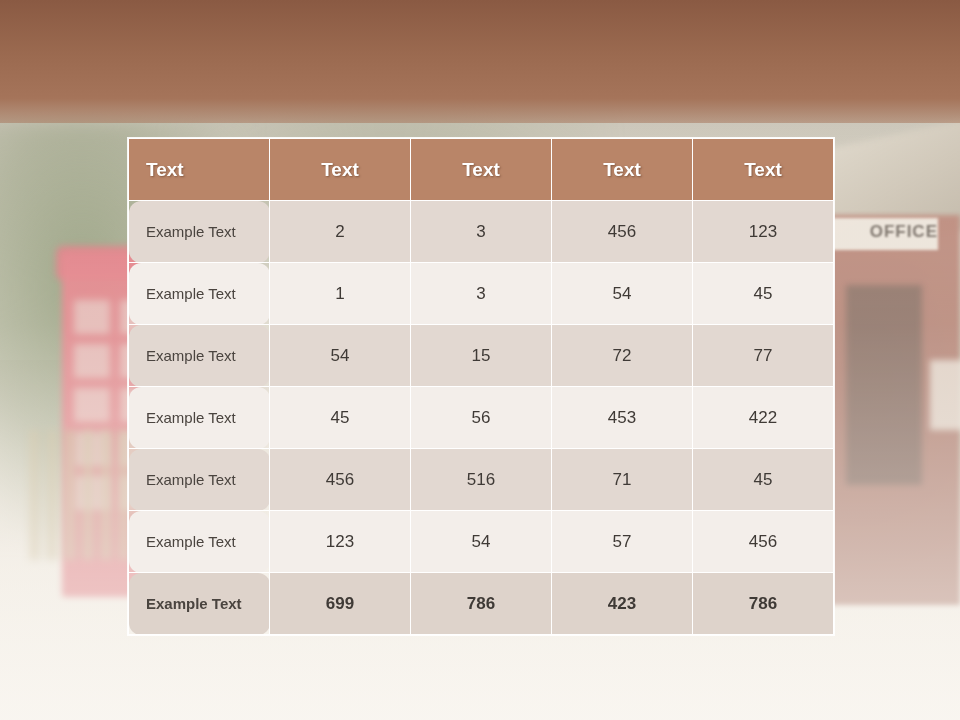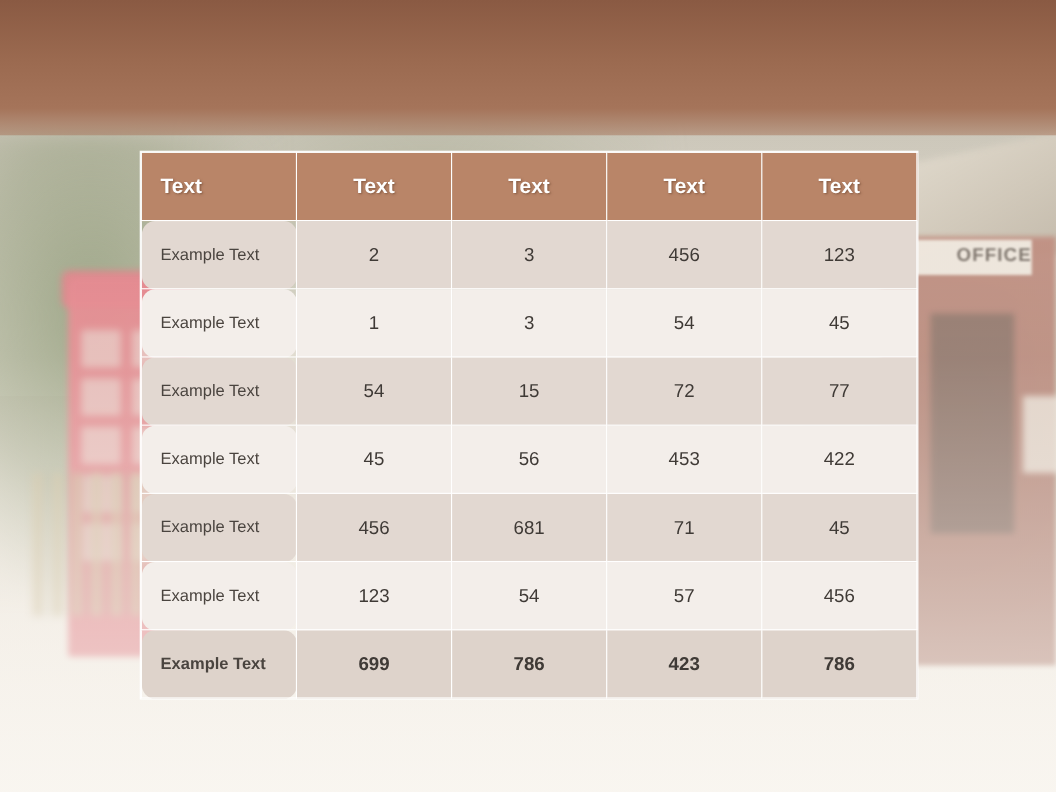--- a/index.html
+++ b/index.html
@@ -305,21 +305,21 @@
         <tr class="even">
           <td class="label">Example Text</td>
           <td>45</td>
           <td>56</td>
           <td>453</td>
           <td>422</td>
         </tr>
         <tr class="odd">
           <td class="label">Example Text</td>
           <td>456</td>
-          <td>681</td>
+          <td>516</td>
           <td>71</td>
           <td>45</td>
         </tr>
         <tr class="even">
           <td class="label">Example Text</td>
           <td>123</td>
           <td>54</td>
           <td>57</td>
           <td>456</td>
         </tr>

